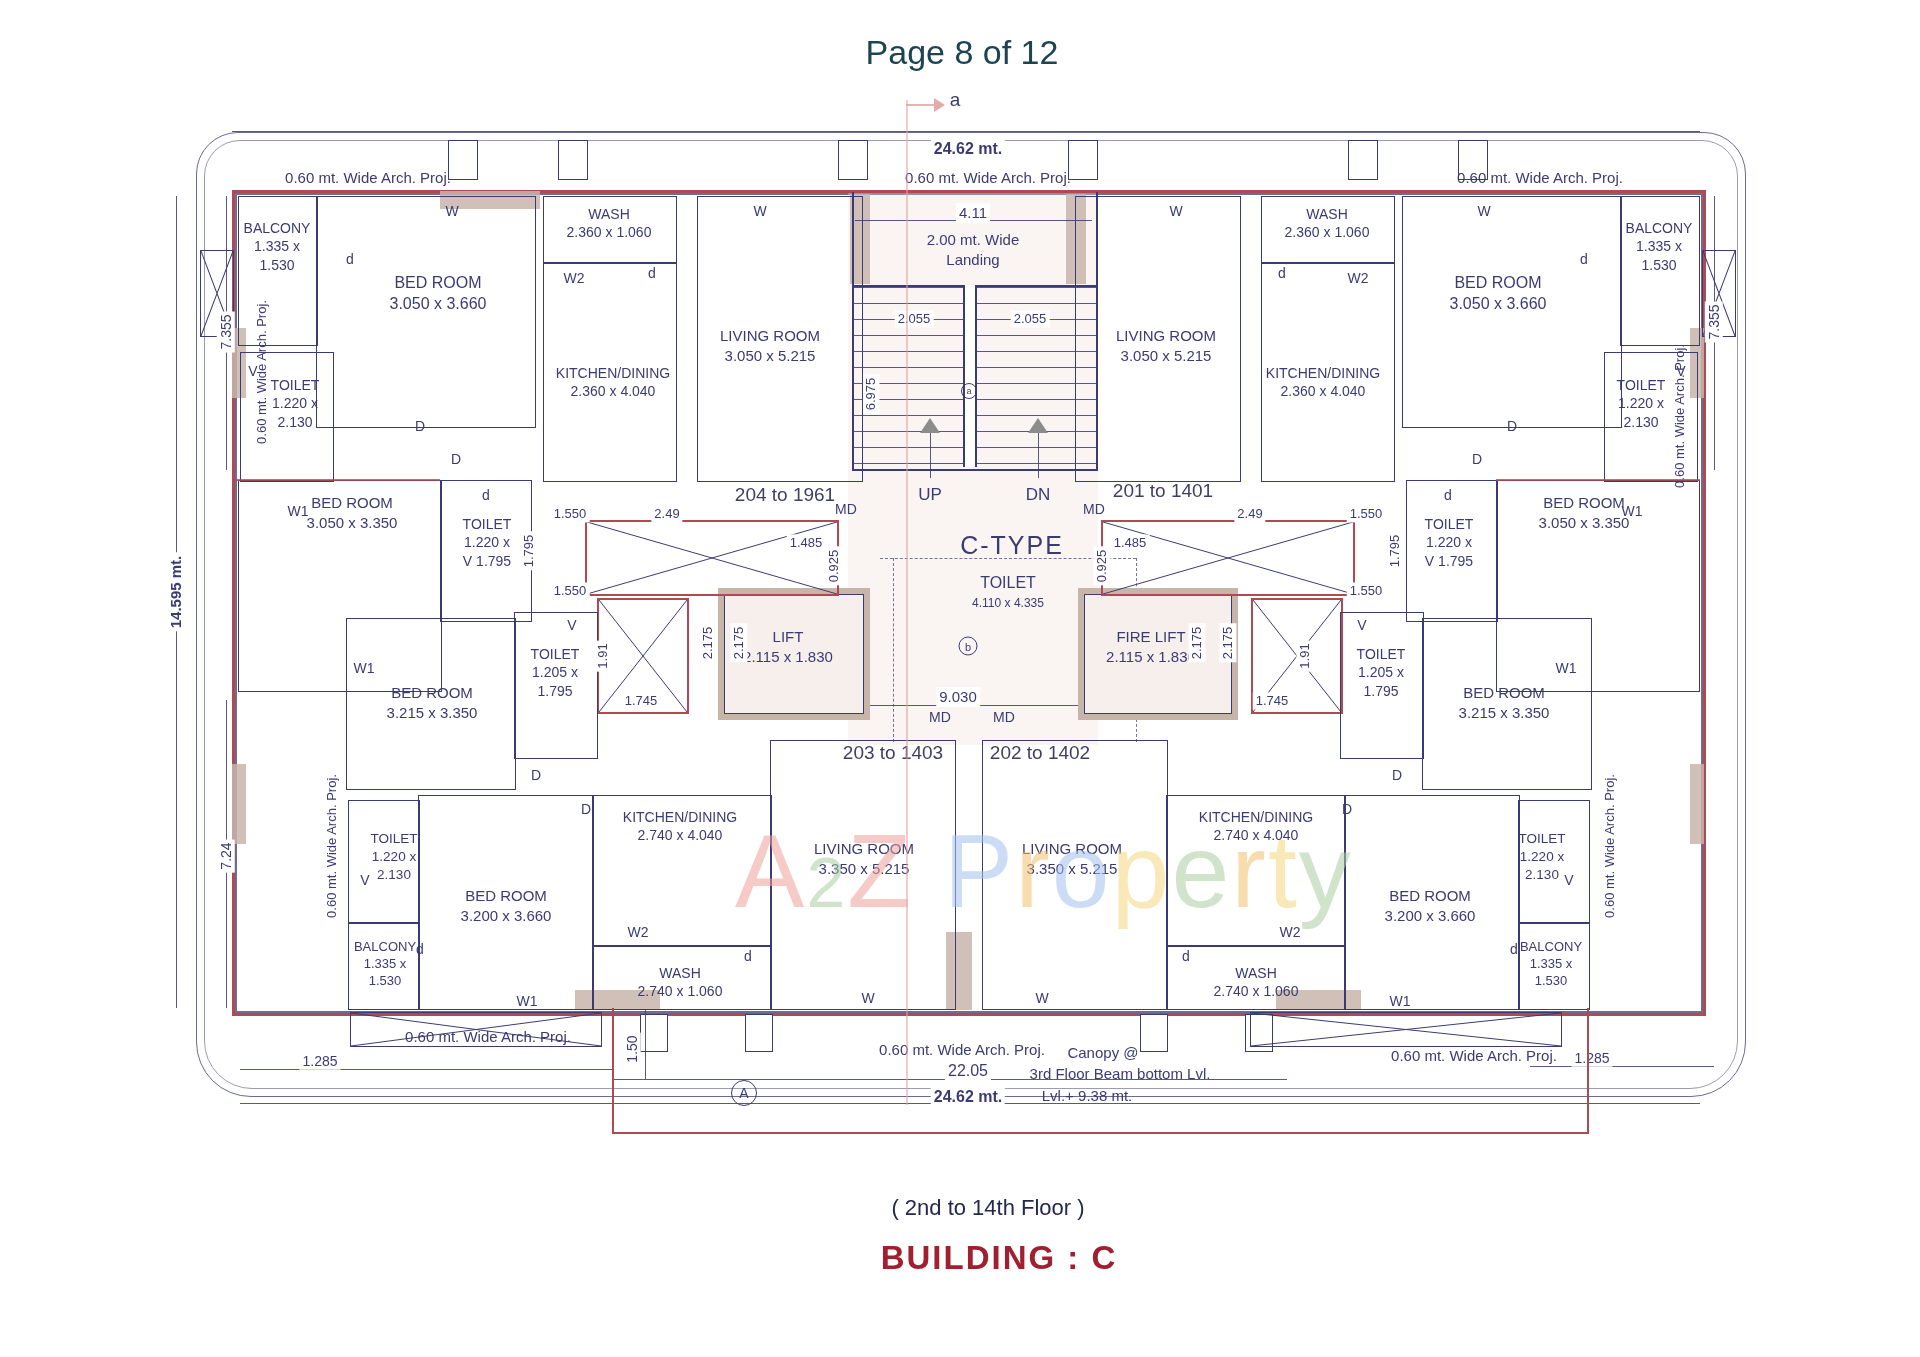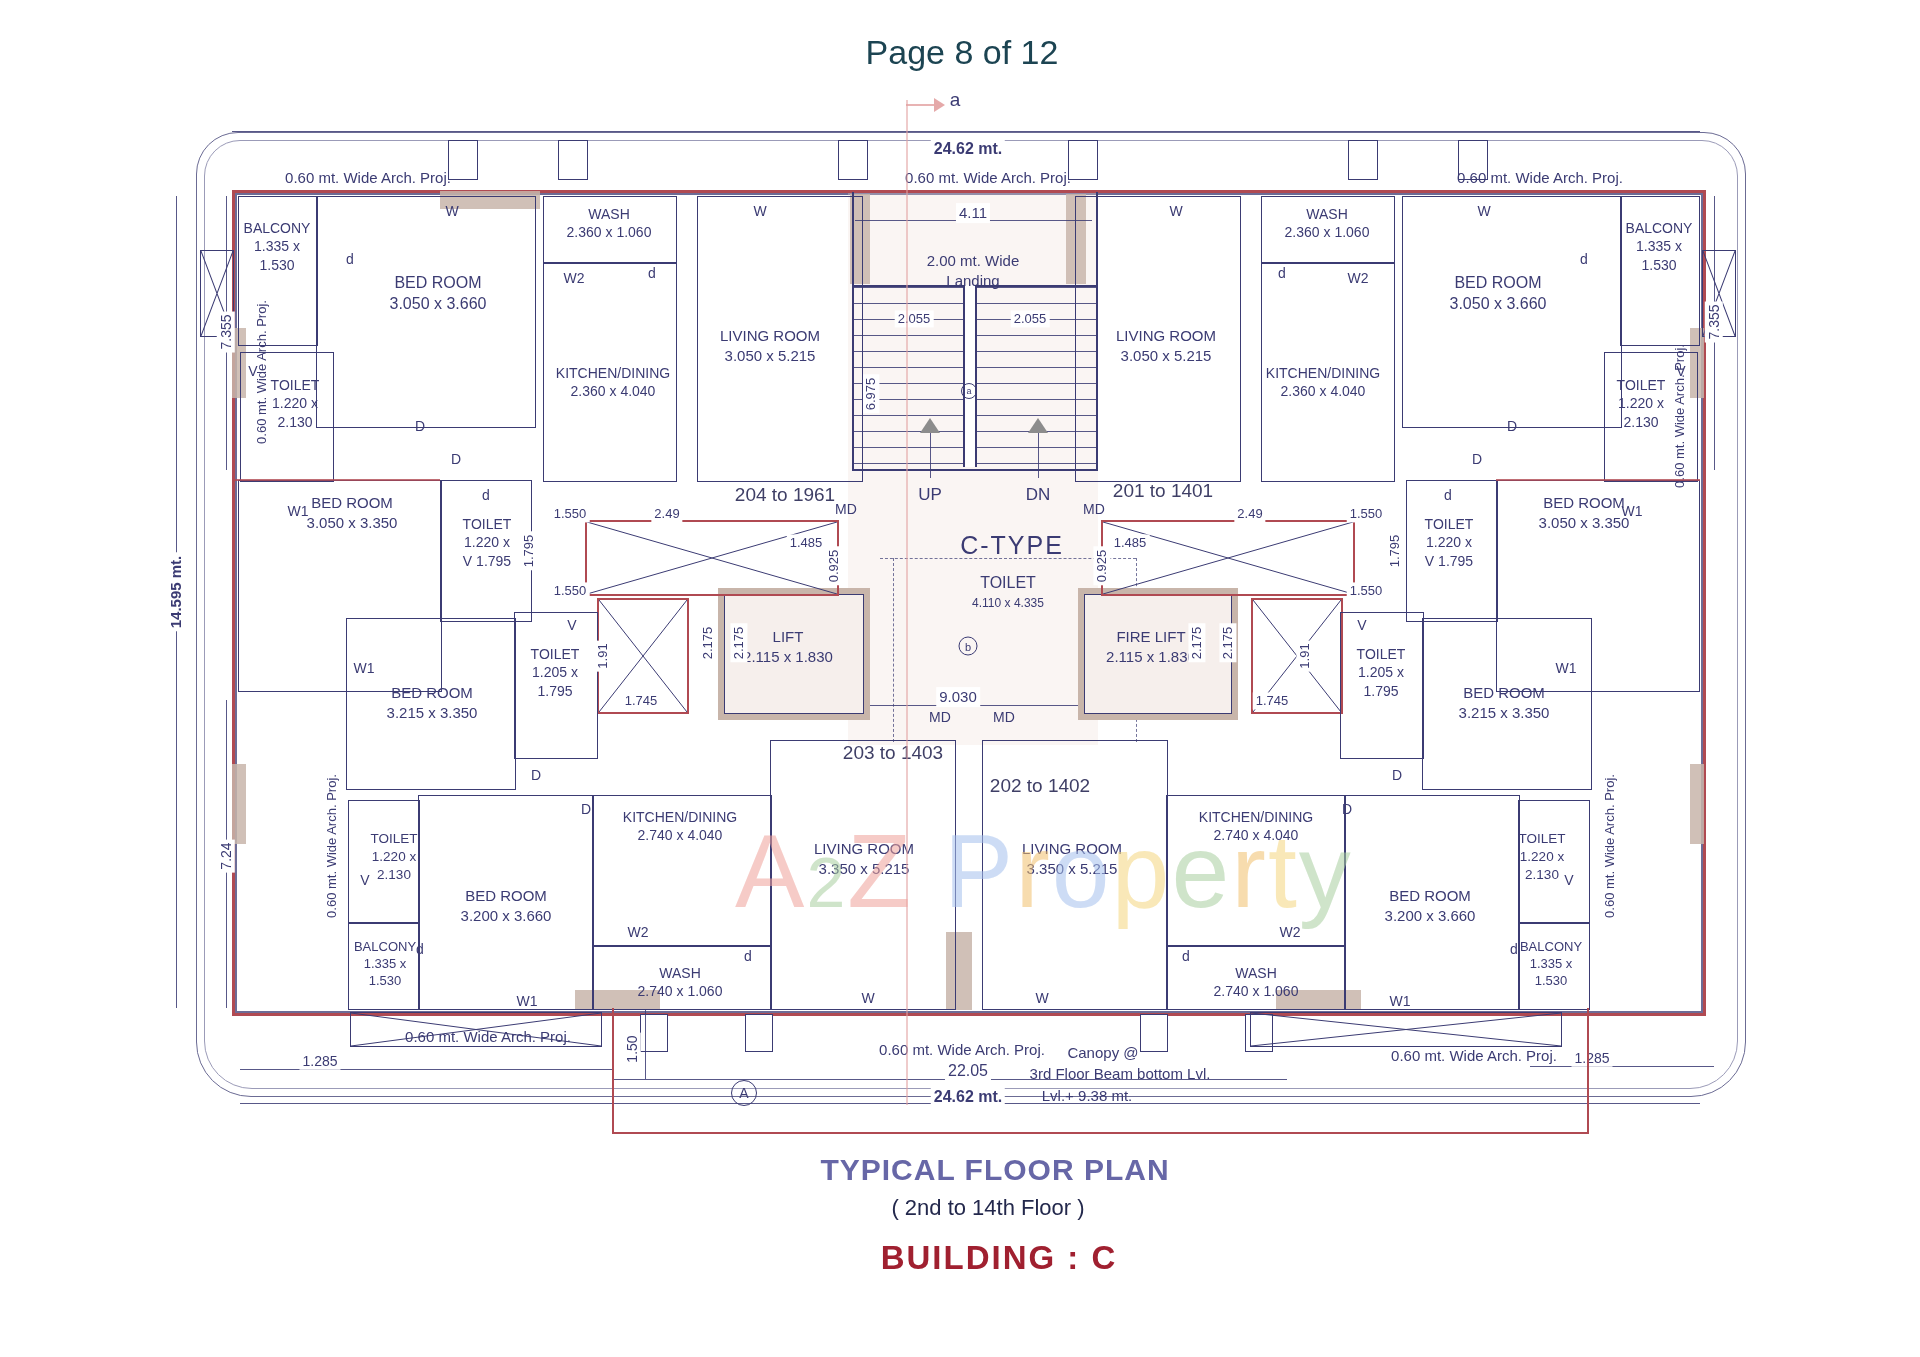--- a/index.html
+++ b/index.html
@@ -69,21 +69,21 @@
 
   <div class="vl" style="left:930px;top:432px;height:46px;border-left-width:1.5px;"></div>
   <div class="arrowhead" style="left:920px;top:418px;border-left:10px solid transparent;border-right:10px solid transparent;border-bottom:15px solid #8c8c8c;"></div>
   <div class="vl" style="left:1038px;top:432px;height:46px;border-left-width:1.5px;"></div>
   <div class="arrowhead" style="left:1028px;top:418px;border-left:10px solid transparent;border-right:10px solid transparent;border-bottom:15px solid #8c8c8c;"></div>
   <div class="lbl" style="left:930px;top:495px;font-size:17px;">UP</div>
   <div class="lbl" style="left:1038px;top:495px;font-size:17px;">DN</div>
 
   <div class="hl" style="left:855px;top:220px;width:237px;"></div>
   <div class="lbl bg" style="left:973px;top:213px;font-size:15px;">4.11</div>
-  <div class="lbl" style="left:973px;top:250px;font-size:15px;margin-top:21px;">2.00 mt. Wide
+  <div class="lbl" style="left:973px;top:250px;font-size:15px;">2.00 mt. Wide
 Landing</div>
   <div class="lbl bg" style="left:914px;top:319px;font-size:13px;">2.055</div>
   <div class="lbl bg" style="left:1030px;top:319px;font-size:13px;">2.055</div>
   <div class="lbl rot bg" style="left:871px;top:394px;font-size:13px;">6.975</div>
 
   <div class="dashline" style="left:880px;top:558px;width:256px;border-top:1.5px dashed var(--wall);"></div>
   <div class="dashline" style="left:893px;top:558px;height:184px;border-left:1.5px dashed var(--wall);"></div>
   <div class="dashline" style="left:1136px;top:558px;height:184px;border-left:1.5px dashed var(--wall);"></div>
   <div class="lbl" style="left:1012px;top:545px;font-size:25px;letter-spacing:2px;">C-TYPE</div>
   <div class="lbl" style="left:1008px;top:583px;font-size:16px;">TOILET</div>
@@ -247,21 +247,21 @@
   <div class="lbl" style="left:1256px;top:826px;">KITCHEN/DINING
 2.740 x 4.040</div>
   <div class="lbl" style="left:1256px;top:982px;">WASH
 2.740 x 1.060</div>
   <div class="lbl" style="left:1072px;top:859px;font-size:15px;">LIVING ROOM
 3.350 x 5.215</div>
 
   <div class="lbl" style="left:785px;top:495px;font-size:19px;color:#3f3f66;">204 to 1961</div>
   <div class="lbl" style="left:1163px;top:491px;font-size:19px;color:#3f3f66;">201 to 1401</div>
   <div class="lbl" style="left:893px;top:753px;font-size:19px;color:#3f3f66;">203 to 1403</div>
-  <div class="lbl" style="left:1040px;top:753px;font-size:19px;color:#3f3f66;margin-top:33px;">202 to 1402</div>
+  <div class="lbl" style="left:1040px;top:753px;font-size:19px;color:#3f3f66;">202 to 1402</div>
 
   <div class="lbl bg" style="left:570px;top:514px;font-size:13px;">1.550</div>
   <div class="lbl bg" style="left:667px;top:514px;font-size:13px;">2.49</div>
   <div class="lbl bg" style="left:806px;top:543px;font-size:13px;">1.485</div>
   <div class="lbl rot bg" style="left:834px;top:566px;font-size:13px;">0.925</div>
   <div class="lbl rot bg" style="left:529px;top:551px;font-size:13px;">1.795</div>
   <div class="lbl bg" style="left:570px;top:591px;font-size:13px;">1.550</div>
   <div class="lbl rot bg" style="left:708px;top:643px;font-size:13px;">2.175</div>
   <div class="lbl rot bg" style="left:739px;top:643px;font-size:13px;">2.175</div>
   <div class="lbl rot bg" style="left:603px;top:656px;font-size:13px;">1.91</div>
@@ -372,17 +372,16 @@
   <div class="abs" style="left:906px;top:100px;width:0;height:1005px;border-left:2px solid rgba(226,160,160,.55);"></div>
   <div class="abs" style="left:906px;top:104px;width:28px;height:0;border-top:2px solid rgba(226,160,160,.8);"></div>
   <div class="arrowhead" style="left:934px;top:98px;border-top:7px solid transparent;border-bottom:7px solid transparent;border-left:11px solid rgba(226,160,160,.9);"></div>
   <div class="g" style="left:955px;top:100px;font-size:19px;">a</div>
   <div class="circ" style="left:744px;top:1093px;width:24px;height:24px;font-size:14px;">A</div>
 
   <div class="lbl" style="left:985px;top:872px;font-size:104px;font-weight:normal;letter-spacing:2px;opacity:.55;z-index:5;">
     <span style="color: rgb(239, 162, 155);">A</span><span style="color: rgb(169, 207, 160); font-size: 70px;">2</span><span style="color: rgb(239, 162, 155);">Z</span><span> </span><span style="color: rgb(166, 193, 238);">P</span><span style="color: rgb(242, 192, 109);">r</span><span style="color: rgb(166, 193, 238);">o</span><span style="color: rgb(245, 215, 127);">p</span><span style="color: rgb(169, 207, 160);">e</span><span style="color: rgb(242, 192, 109);">r</span><span style="color: rgb(245, 215, 127);">t</span><span style="color: rgb(169, 207, 160);">y</span>
   </div>
 
-  <div class="lbl" style="left:995px;top:1170px;font-size:30px;font-weight:bold;letter-spacing:1px;color:var(--footer-title);">TYPICAL FLOOR PLAN</div>
   <div class="lbl" style="left:988px;top:1208px;font-size:22px;color:var(--footer-sub);">( 2nd to 14th Floor )</div>
   <div class="lbl" style="left:999px;top:1258px;font-size:33px;font-weight:bold;letter-spacing:2px;color:var(--building);">BUILDING : C</div>
 
 </div>
 
 </body></html>

